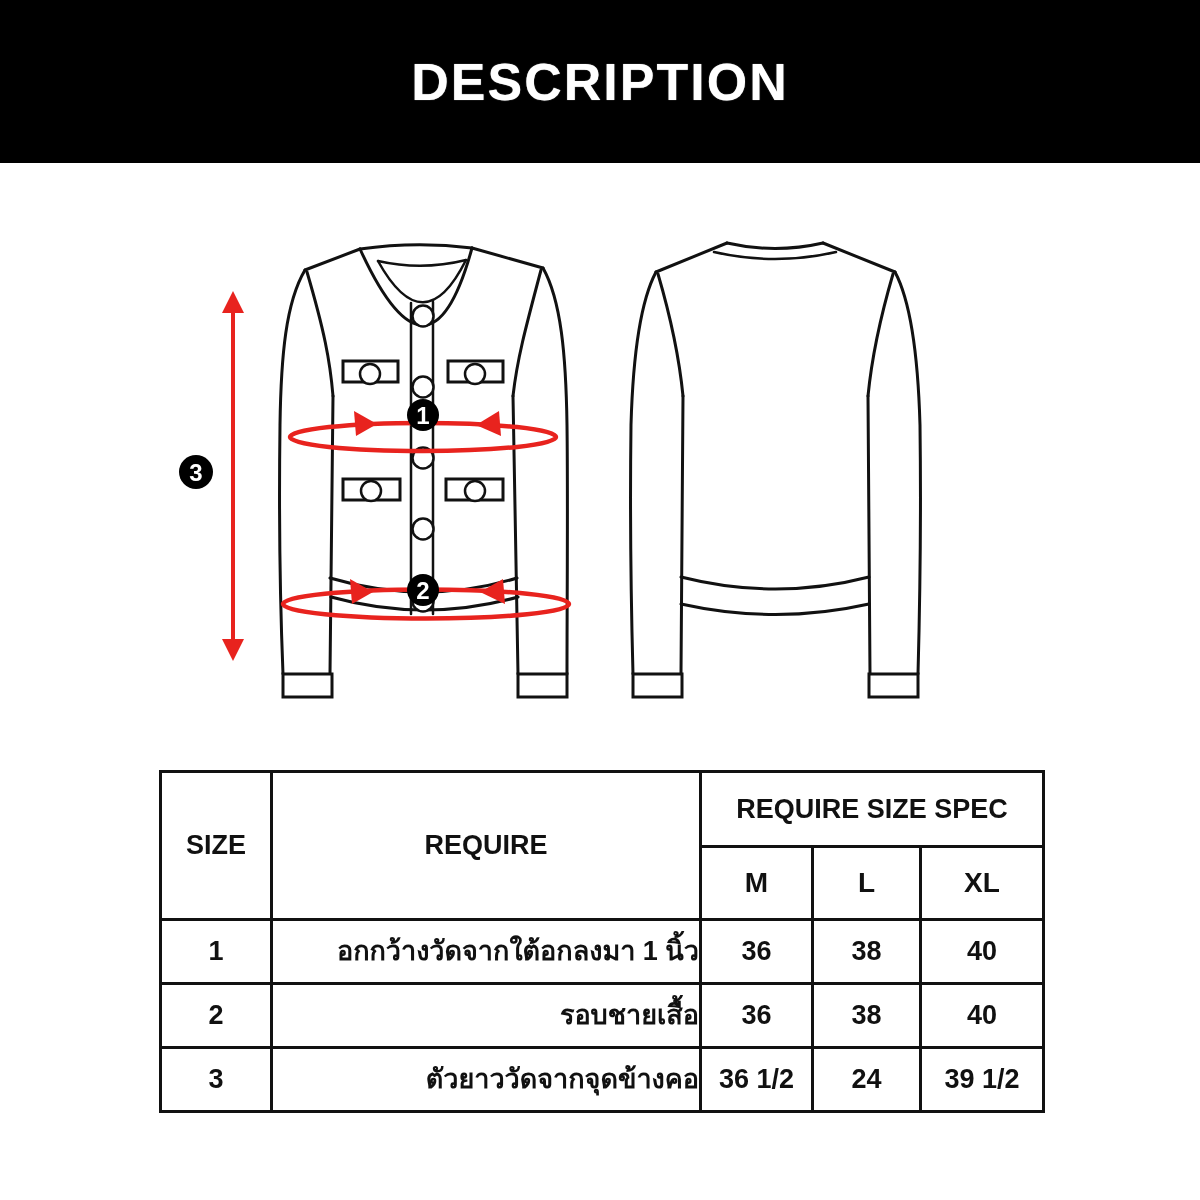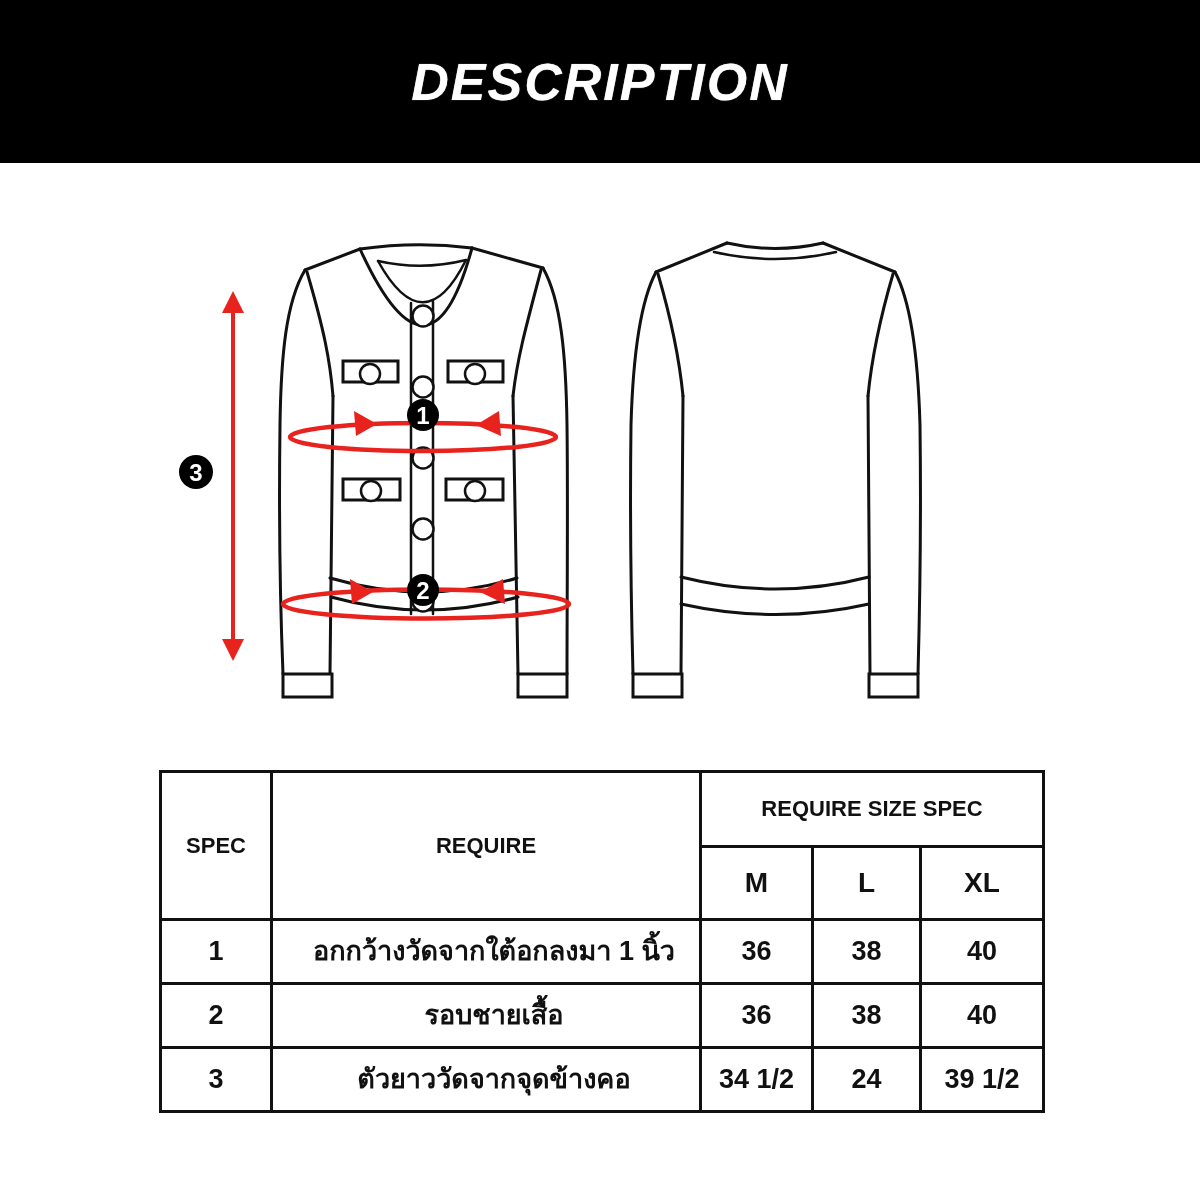--- a/index.html
+++ b/index.html
@@ -10,21 +10,21 @@
     position: relative;
     overflow: hidden;
   }
   .canvas { position: absolute; top: 0; left: 0; width: 1200px; height: 1200px; background: #fff; }
 
   
   .header-bar {
     position: absolute; top: 0; left: 0;
     width: 1200px; height: 163px;
     background: var(--header-bg, #000);
-    display: flex; align-items: center; justify-content: center; font-style: italic;
+    display: flex; align-items: center; justify-content: center;
   }
   .page-title {
     color: var(--title-text, #fff);
     font-size: 52px;
     font-weight: 600;
     letter-spacing: 2px;
     font-family: "Liberation Sans", sans-serif;
     text-shadow: 0 0 1px rgba(255,255,255,0.7);
   }
 
@@ -55,24 +55,24 @@
   .spec-table td {
     border: 3px solid var(--line, #111);
     color: var(--line, #111);
     font-weight: bold;
     font-size: 27px;
     text-align: center;
     vertical-align: middle;
     padding: 0;
     line-height: 1.35;
   }
-  .spec-table .hrow1 td { height: 72px; font-size: 22px; }
+  .spec-table .hrow1 td { height: 72px; font-size: 27px; }
   .spec-table .hrow2 td { height: 70px; font-size: 28px; }
   .spec-table .drow  td { height: 61px; }
-  .spec-table td.position-cell { text-align: center; padding-left: 16px; }
+  .spec-table td.position-cell { text-align: right; padding-left: 16px; }
 </style>
 </head>
 <body>
 
 <div class="canvas">
 
   <div class="header-bar">
     <div class="page-title">DESCRIPTION</div>
   </div>
 
@@ -169,21 +169,21 @@
   <table class="spec-table">
     <colgroup>
       <col style="width:111px">
       <col style="width:429px">
       <col style="width:112px">
       <col style="width:108px">
       <col style="width:123px">
     </colgroup>
     <tbody>
       <tr class="hrow1">
-        <td rowspan="2">SPEC</td>
+        <td rowspan="2">SIZE</td>
         <td rowspan="2">REQUIRE</td>
         <td colspan="3">REQUIRE SIZE SPEC</td>
       </tr>
       <tr class="hrow2">
         <td>M</td>
         <td>L</td>
         <td>XL</td>
       </tr>
       <tr class="drow">
         <td>1</td>
@@ -195,20 +195,20 @@
       <tr class="drow">
         <td>2</td>
         <td class="position-cell">รอบชายเสื้อ</td>
         <td>36</td>
         <td>38</td>
         <td>40</td>
       </tr>
       <tr class="drow">
         <td>3</td>
         <td class="position-cell">ตัวยาววัดจากจุดข้างคอ</td>
-        <td>34 1/2</td>
+        <td>36 1/2</td>
         <td>24</td>
         <td>39 1/2</td>
       </tr>
     </tbody>
   </table>
 
 </div>
 
 </body></html>

